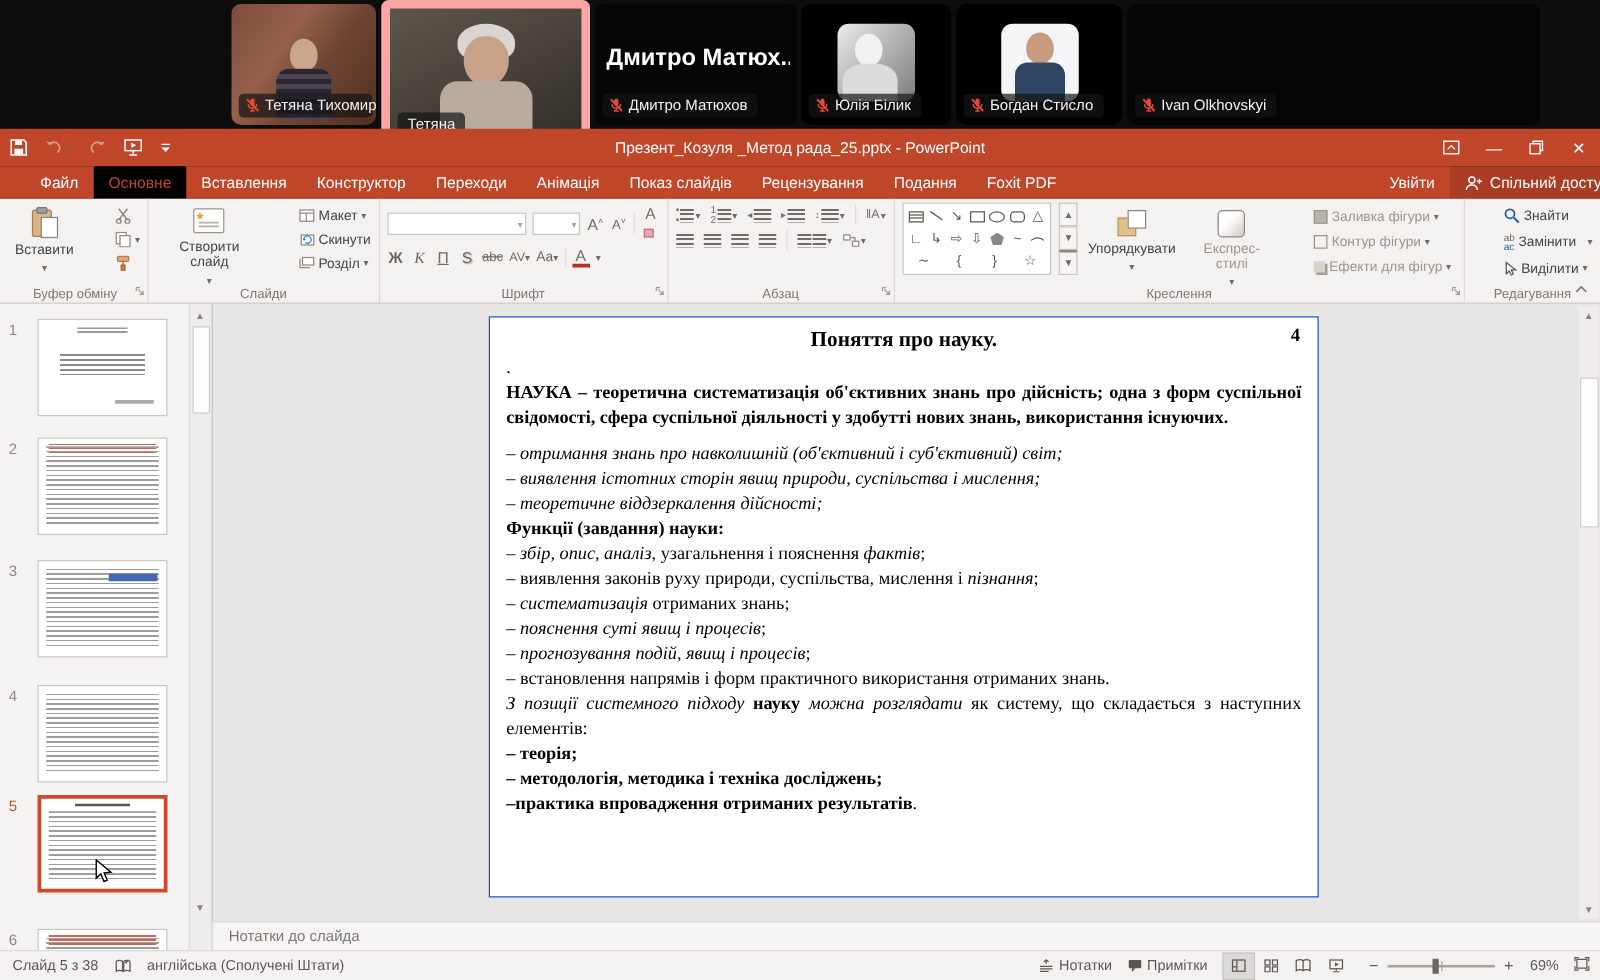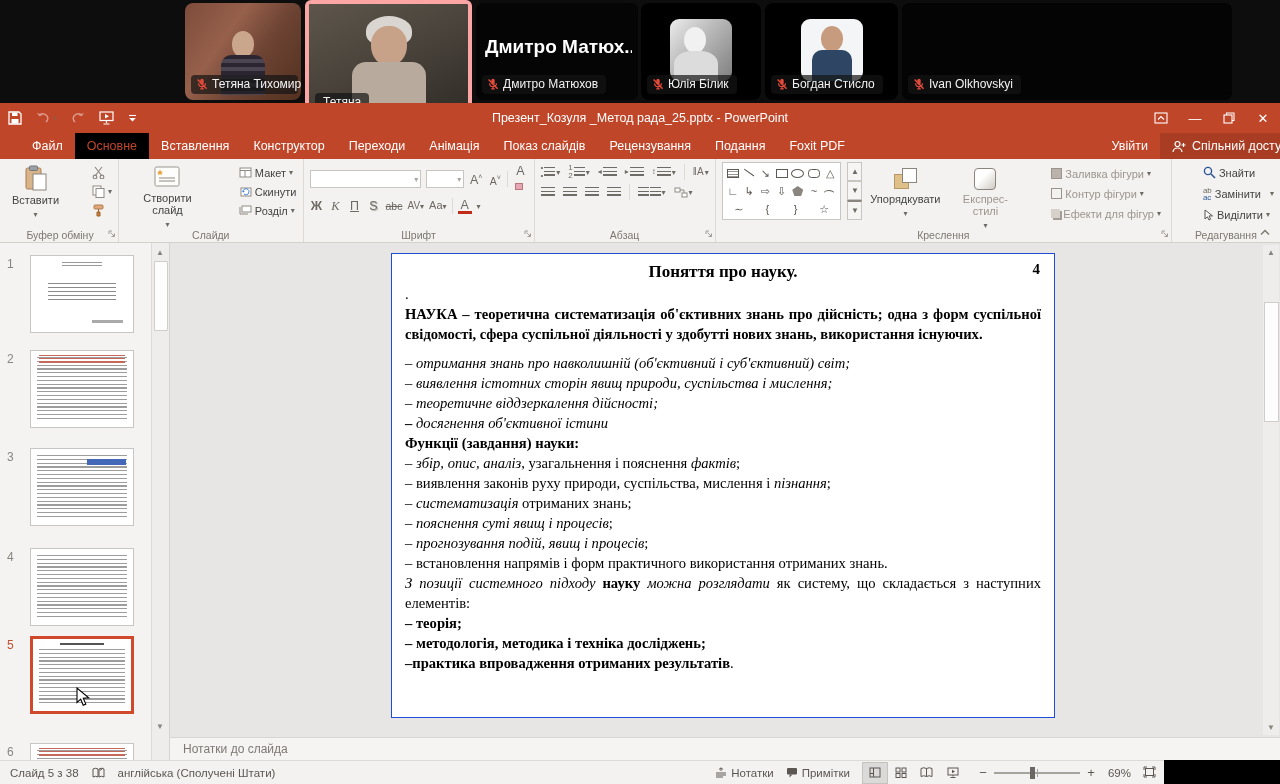--- a/index.html
+++ b/index.html
@@ -1,21 +1,21 @@
 <!DOCTYPE html>
 <html><head>
 <meta charset="utf-8">
 <style>
   html,body{margin:0;padding:0;background:#000;}
   #app{position:relative;width:1280px;height:784px;overflow:hidden;font-family:"Liberation Sans",sans-serif;-webkit-font-smoothing:antialiased;}
 
   
   .vstrip{position:absolute;left:0;top:0;width:1280px;height:103px;background:#0d0d0d;}
   .tile{position:absolute;top:3px;height:97px;border-radius:8px;overflow:hidden;background:#000;}
-  .tile.active{top:0;height:122px;border:4px solid #fca5a5;border-radius:6px;box-sizing:border-box;}
+  .tile.active{top:0;height:122px;border:7px solid #fca5a5;border-radius:6px;box-sizing:border-box;}
   .media{position:absolute;inset:0;}
   .m-photo-warm{background:linear-gradient(125deg,#7e4c3c 0%,#96604b 35%,#6e4434 60%,#53301f 100%);}
   .m-photo-warm .w-head{position:absolute;left:50%;top:28px;width:22px;height:26px;margin-left:-11px;border-radius:50% 50% 45% 45%;background:#caa68d;}
   .m-photo-warm .w-torso{position:absolute;left:50%;top:52px;width:44px;height:40px;margin-left:-22px;border-radius:10px 10px 0 0;background:repeating-linear-gradient(180deg,#2a2530 0 4px,#4a4550 4px 8px);}
   .m-video{background:linear-gradient(155deg,#5e564b 0%,#4a443c 45%,#2f2b26 100%);}
   .m-video .hair{position:absolute;left:50%;top:12px;width:46px;height:30px;margin-left:-23px;border-radius:50% 50% 40% 40%;background:#d9d5d0;}
   .m-video .head{position:absolute;left:50%;top:22px;width:36px;height:40px;margin-left:-18px;border-radius:46% 46% 50% 50%;background:#c7a astonishing;background:#c7a188;}
   .m-video .torso{position:absolute;left:50%;top:58px;width:74px;height:45px;margin-left:-37px;border-radius:14px 14px 0 0;background:#b8ab9d;}
   .m-name{background:#050505;}
   .bigname{position:absolute;left:9px;top:33px;right:6px;color:#fff;font-size:19px;font-weight:bold;white-space:nowrap;overflow:hidden;}
@@ -135,21 +135,21 @@
   .line.justify{text-align:justify;}
   .line.gap{min-height:9px;height:9px;}
   .line .b{font-weight:bold;}
   .line .i{font-style:italic;}
   .escroll{position:absolute;right:1px;top:2px;bottom:2px;width:16px;background:#efedec;}
   .escroll .arr{position:absolute;left:0;width:16px;height:15px;display:flex;align-items:center;justify-content:center;color:#8a857f;font-size:8px;}
   .escroll .thm{position:absolute;left:1px;width:13px;background:#fdfdfd;border:1px solid #cfccc9;}
   .notesbar{position:absolute;left:0;right:0;bottom:0;height:23px;background:#f5f4f3;border-top:1px solid #d8d5d2;display:flex;align-items:center;padding-left:13px;font-size:12px;color:#7d7873;box-sizing:border-box;}
 
   
-  .status{position:absolute;left:0;top:760px;width:1164px;height:24px;background:#f3f2f1;border-top:1px solid #dedad7;box-sizing:border-box;display:flex;align-items:center;color:#5c5752;font-size:11.5px;}
+  .status{position:absolute;left:0;top:760px;width:1280px;height:24px;background:#f3f2f1;border-top:1px solid #dedad7;box-sizing:border-box;display:flex;align-items:center;color:#5c5752;font-size:11.5px;}
   .status .lft{display:flex;align-items:center;gap:13px;padding-left:10px;}
   .status .rgt{margin-left:auto;display:flex;align-items:center;gap:12px;padding-right:8px;}
   .sbtn2{display:flex;align-items:center;gap:4px;}
   .vbtns{display:flex;}
   .vbtn{width:26px;height:22px;display:flex;align-items:center;justify-content:center;}
   .vbtn.on{background:#dcdad8;border:1px solid #c6c2be;box-sizing:border-box;}
   .zoomer{display:flex;align-items:center;gap:6px;}
   .ztrack{position:relative;width:86px;height:14px;}
   .ztrack .rail{position:absolute;left:0;right:0;top:6.5px;height:1.5px;background:#a6a29d;}
   .ztrack .mid{position:absolute;left:50%;top:3px;width:1.5px;height:8px;background:#a6a29d;}
@@ -689,21 +689,20 @@
         <div class="slide">
           <div class="stitle">Поняття про науку.</div>
           <div class="pageno">4</div>
           <div class="stext" id="slide-lines">
               <div class="line"><span>.</span></div>
               <div class="line justify"><span class="b">НАУКА – теоретична систематизація об'єктивних знань про дійсність; одна з форм суспільної свідомості, сфера суспільної діяльності у здобутті нових знань, використання існуючих.</span></div>
               <div class="line gap"></div>
               <div class="line"><span class="i">– отримання знань про навколишній (об'єктивний і суб'єктивний) світ;</span></div>
               <div class="line"><span class="i">– виявлення істотних сторін явищ природи, суспільства і мислення;</span></div>
               <div class="line"><span class="i">– теоретичне віддзеркалення дійсності;</span></div>
-              <div class="line"><span class="b">– </span><span class="i">досягнення об'єктивної істини</span></div>
               <div class="line"><span class="b">Функції (завдання) науки:</span></div>
               <div class="line"><span>– </span><span class="i">збір, опис, аналіз</span><span>, узагальнення і пояснення </span><span class="i">фактів</span><span>;</span></div>
               <div class="line"><span>– виявлення законів руху природи, суспільства, мислення і </span><span class="i">пізнання</span><span>;</span></div>
               <div class="line"><span>– </span><span class="i">систематизація</span><span> отриманих знань;</span></div>
               <div class="line"><span>– </span><span class="i">пояснення суті явищ і процесів</span><span>;</span></div>
               <div class="line"><span>– </span><span class="i">прогнозування подій, явищ і процесів</span><span>;</span></div>
               <div class="line"><span>– встановлення напрямів і форм практичного використання отриманих знань.</span></div>
               <div class="line justify"><span class="i">З позиції системного підходу </span><span class="b">науку</span><span class="i"> можна розглядати </span><span>як систему, що складається з наступних елементів:</span></div>
               <div class="line"><span class="b">– теорія;</span></div>
               <div class="line"><span class="b">– методологія, методика і техніка досліджень;</span></div>

